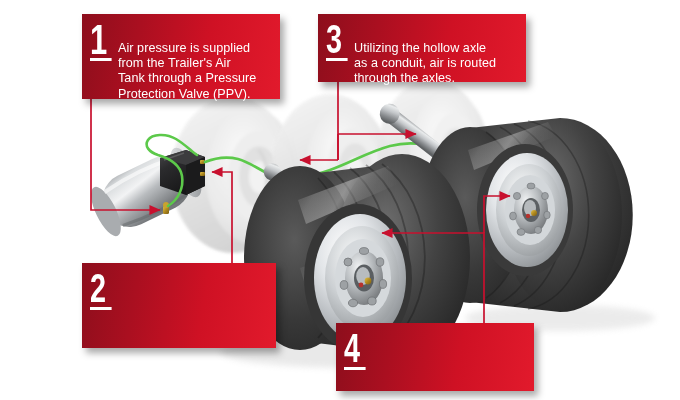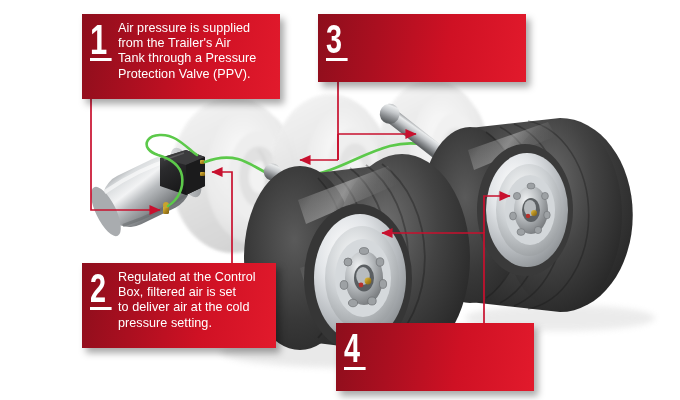--- a/index.html
+++ b/index.html
@@ -45,20 +45,21 @@
     width:30px;height:3px;
     background:#ffffff;
   }
   .co-text{
     color:#ffffff;
     font-size:12.6px;
     line-height:15.2px;
     letter-spacing:.05px;
     white-space:pre-line;
     padding-left:2px;
+    margin-top:20px;
   }
 
   #c1{left:82px;top:14px;width:198px;height:85px;}
   #c1 .co-num{font-size:43px;}
   #c3{left:318px;top:14px;width:208px;height:68px;}
   #c2{left:82px;top:263px;width:194px;height:85px;}
   #c4{left:336px;top:323px;width:198px;height:68px;}
 </style>
 </head>
 <body>
@@ -353,27 +354,26 @@
   <div class="callout" id="c1">
     <span class="co-num">1</span>
     <span class="co-text">Air pressure is supplied
 from the Trailer's Air
 Tank through a Pressure
 Protection Valve (PPV).</span>
   </div>
 
   <div class="callout" id="c3">
     <span class="co-num">3</span>
+    <span class="co-text">Utilizing the hollow axle
+as a conduit, air is routed
+through the axles.</span>
   </div>
 
   <div class="callout" id="c2">
     <span class="co-num">2</span>
-    <span class="co-text">Regulated at the Control
-Box, filtered air is set
-to deliver air at the cold
-pressure setting.</span>
   </div>
 
   <div class="callout" id="c4">
     <span class="co-num">4</span>
   </div>
 
 </div>
 
 </body></html>

